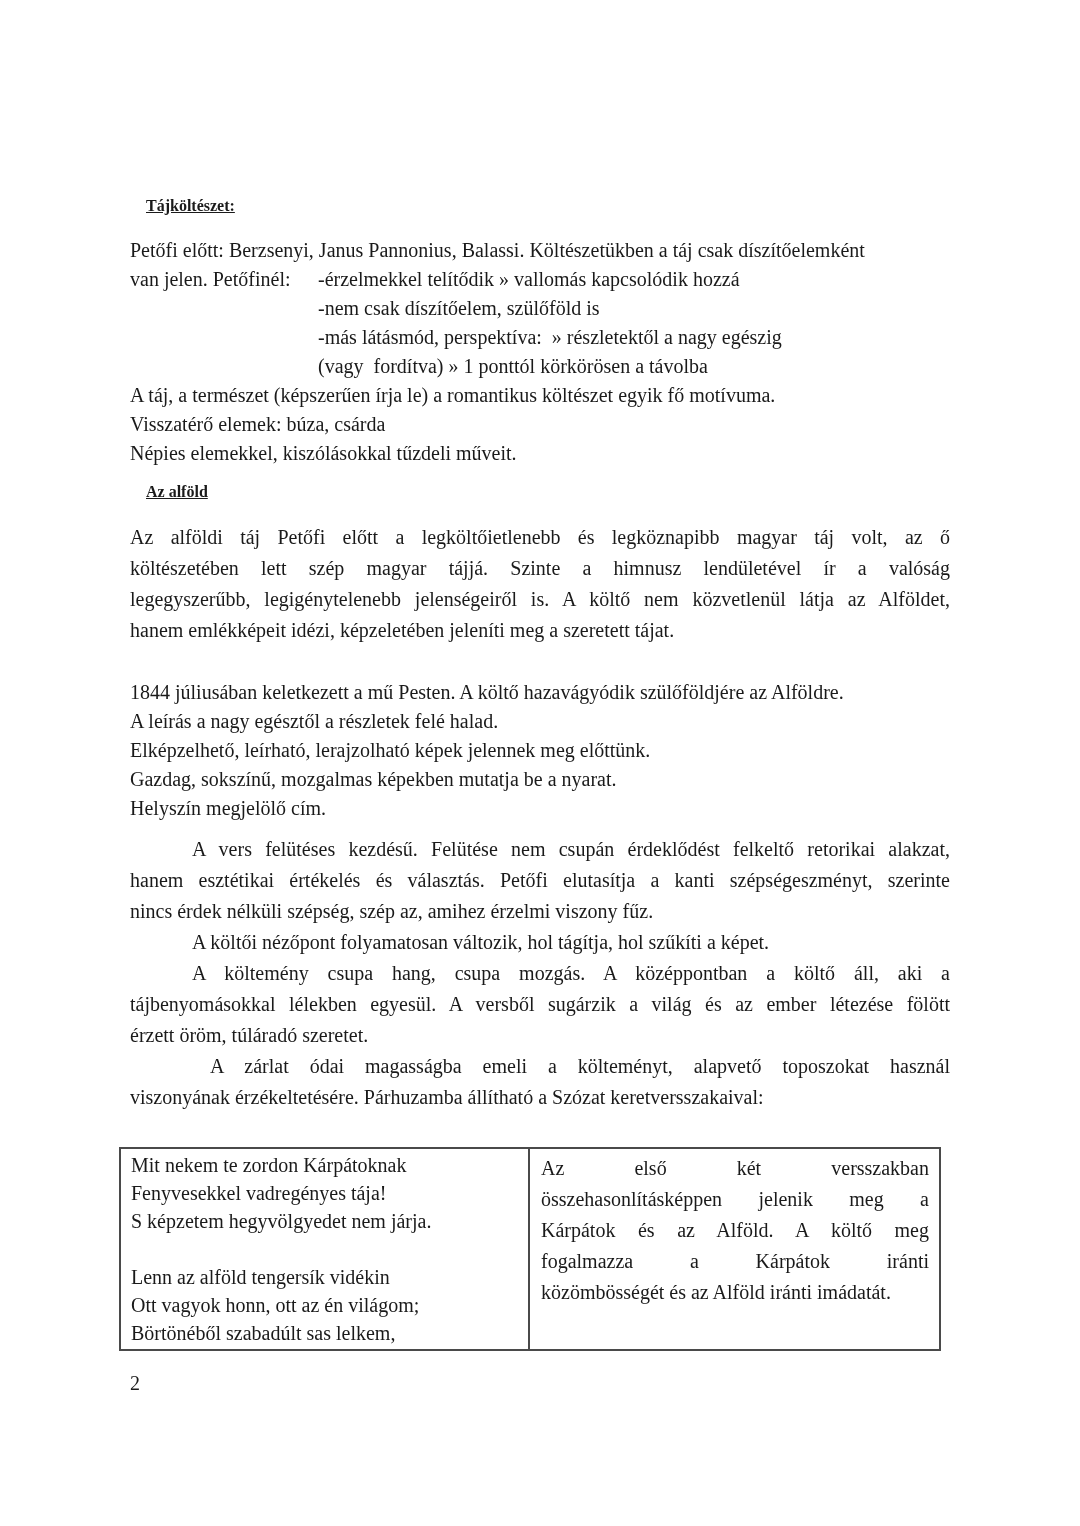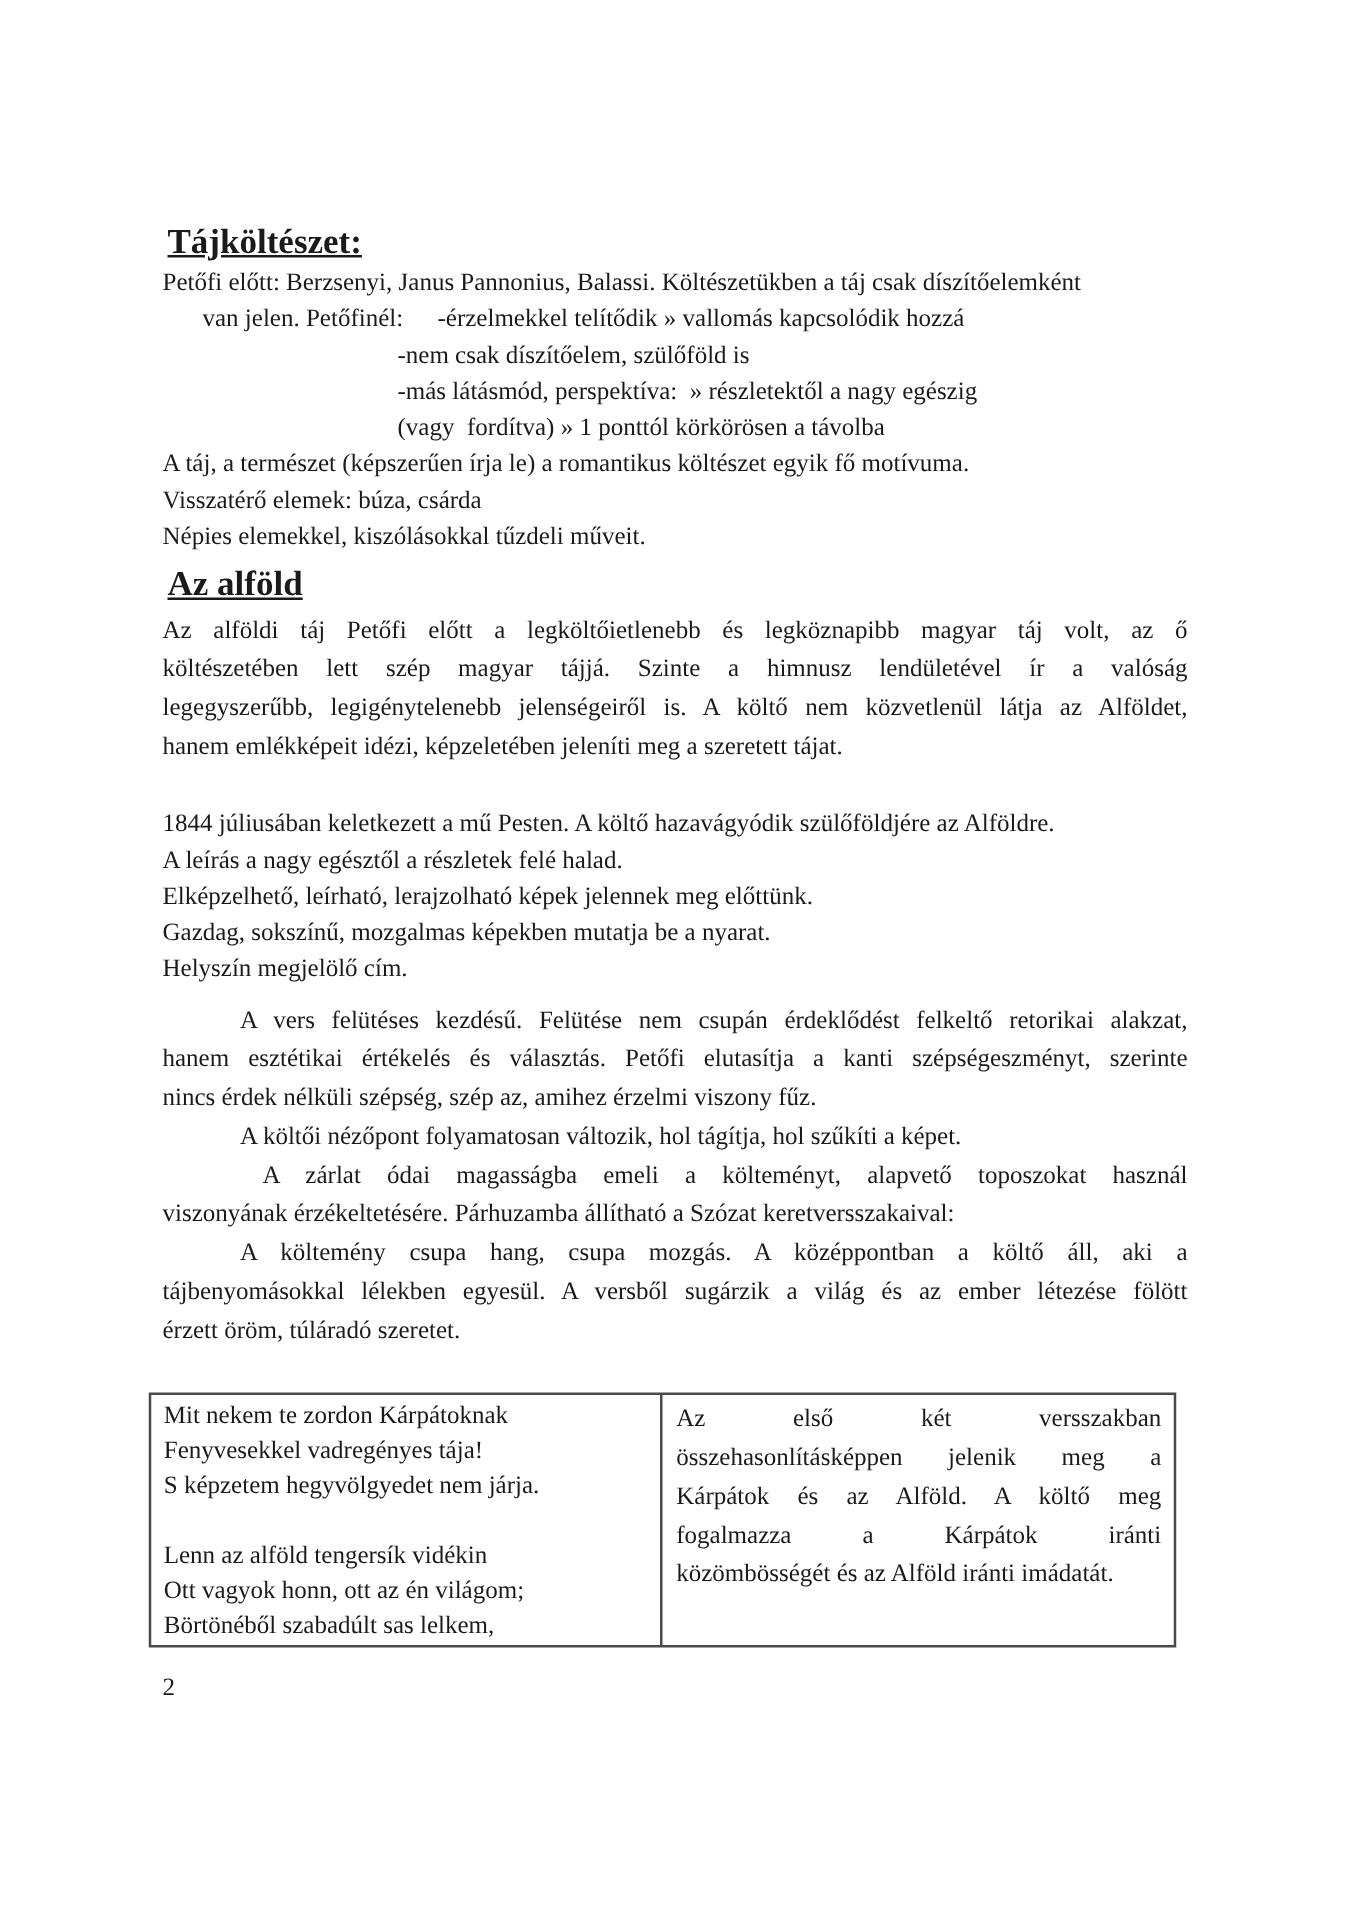--- a/index.html
+++ b/index.html
@@ -13,30 +13,30 @@
     color: #1a1a1a;
     font-size: 20px;
   }
   .content {
     position: absolute;
     left: 130px;
     top: 175px;
     width: 820px;
   }
   .heading {
-    font-size: 28px;
+    font-size: 16px;
     font-weight: bold;
     text-decoration: underline;
     line-height: 29px;
-    margin: 4px;
+    margin: 16px;
   }
   .heading2 { margin-top: 9px; }
   .line { line-height: 29px; min-height: 29px; }
   .keep-space { white-space: pre-wrap; }
-  .line-hang { position: relative; margin-left: 32px; }
+  .line-hang { position: relative; }
   .hang-item { position: absolute; left: 188px; top: 0; white-space: pre; }
   .indent190 { padding-left: 188px; }
 
   .para { margin-top: 7px; }
   .jline {
     line-height: 31px;
     min-height: 31px;
     text-align: justify;
     text-align-last: justify;
   }
@@ -116,27 +116,27 @@
     <div class="analysis">
       <div>
         <div class="jline indent62">A vers felütéses kezdésű. Felütése nem csupán érdeklődést felkeltő retorikai alakzat,</div>
         <div class="jline">hanem esztétikai értékelés és választás. Petőfi elutasítja a kanti szépségeszményt, szerinte</div>
         <div class="jline last">nincs érdek nélküli szépség, szép az, amihez érzelmi viszony fűz.</div>
       </div>
       <div>
         <div class="jline last indent62">A költői nézőpont folyamatosan változik, hol tágítja, hol szűkíti a képet.</div>
       </div>
       <div>
-        <div class="jline indent80">A zárlat ódai magasságba emeli a költeményt, alapvető toposzokat használ</div>
-        <div class="jline last">viszonyának érzékeltetésére. Párhuzamba állítható a Szózat keretversszakaival:</div>
-      </div>
-      <div>
         <div class="jline indent62">A költemény csupa hang, csupa mozgás. A középpontban a költő áll, aki a</div>
         <div class="jline">tájbenyomásokkal lélekben egyesül. A versből sugárzik a világ és az ember létezése fölött</div>
         <div class="jline last">érzett öröm, túláradó szeretet.</div>
+      </div>
+      <div>
+        <div class="jline indent80">A zárlat ódai magasságba emeli a költeményt, alapvető toposzokat használ</div>
+        <div class="jline last">viszonyának érzékeltetésére. Párhuzamba állítható a Szózat keretversszakaival:</div>
       </div>
     </div>
 
     <div class="ctable">
       <div class="cell cell-left">
         <div class="poem-line">Mit nekem te zordon Kárpátoknak</div>
         <div class="poem-line">Fenyvesekkel vadregényes tája!</div>
         <div class="poem-line">S képzetem hegyvölgyedet nem járja.</div>
         <div class="poem-line"></div>
         <div class="poem-line">Lenn az alföld tengersík vidékin</div>

